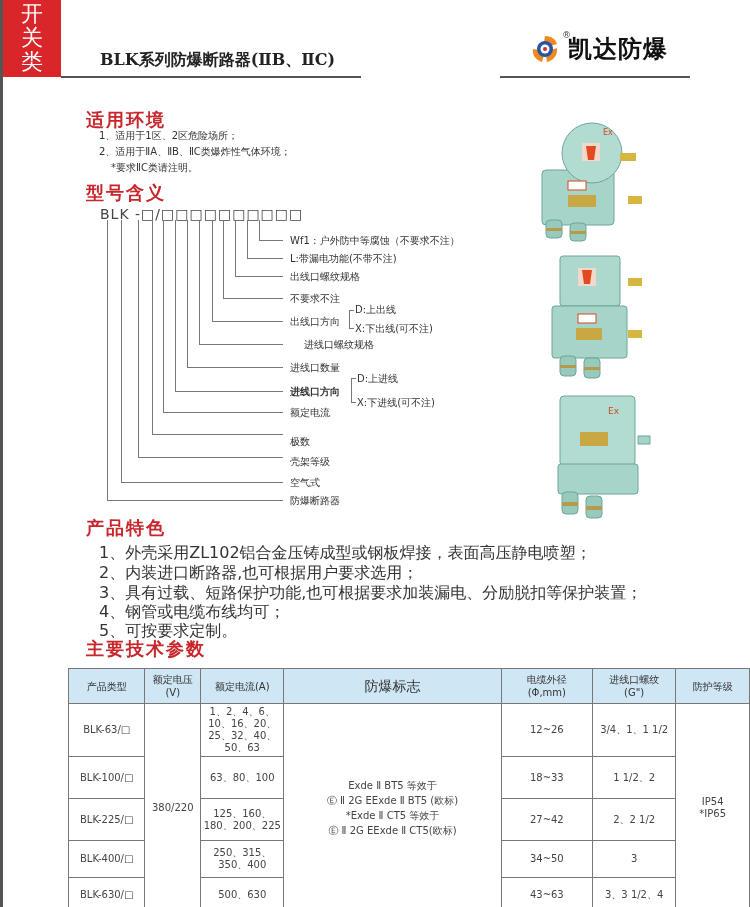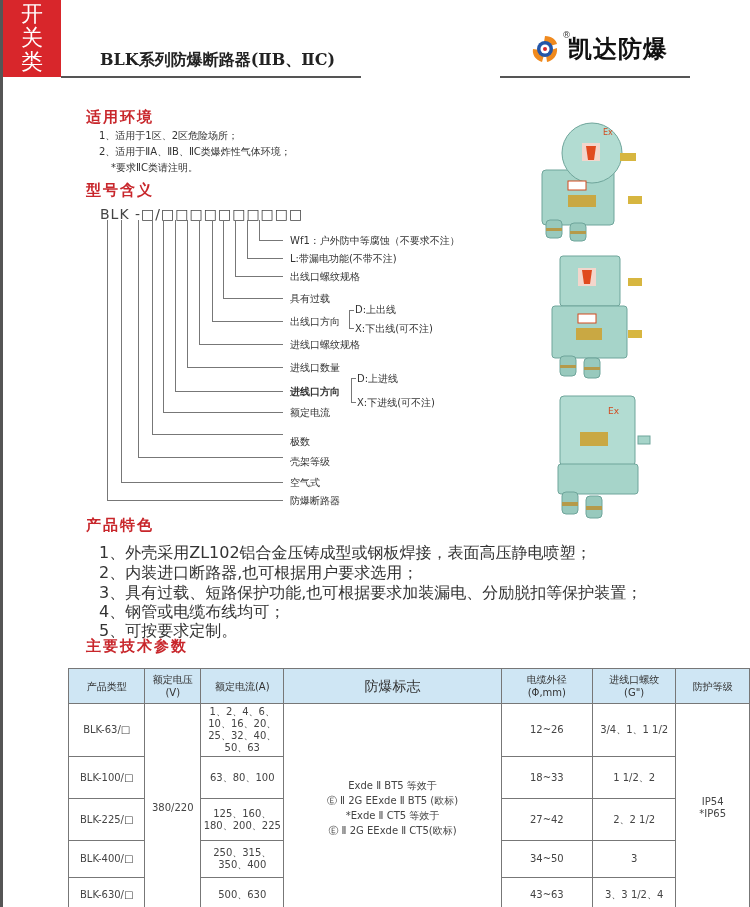--- a/index.html
+++ b/index.html
@@ -9,21 +9,21 @@
   .leftbar { left:0; top:0; width:3px; height:907px; background:#555; }
   .catblock { left:3px; top:0; width:58px; height:77px; background:#d8262b; color:#fff;
               font-size:22px; line-height:24px; text-align:center; padding-top:2px; box-sizing:border-box; }
   .catblock span { display:block; }
   .hdrline-left { left:61px; top:76px; width:300px; height:2px; background:#555; }
   .hdrline-right { left:500px; top:76px; width:190px; height:2px; background:#555; }
   .title { left:100px; top:50px; font-family:"DejaVu Serif", "Liberation Serif", serif; font-size:16px; font-weight:bold; color:#222; }
   .brand { left:530px; top:33px; display:flex; align-items:center; }
   .brand-name { font-size:24px; font-weight:bold; color:#111; margin-left:8px; letter-spacing:1px; }
   .reg { position:absolute; left:32px; top:-4px; font-size:9px; color:#444; }
-  .sec-title { color:#c8262b; font-size:15px; font-weight:bold; letter-spacing:2px; }
+  .sec-title { color:#c8262b; font-size:18px; font-weight:bold; letter-spacing:2px; }
   .para { font-size:10px; color:#333; line-height:16px; }
   .feat { font-size:16px; color:#333; }
   .code-line { left:100px; top:206px; font-size:14px; color:#444; letter-spacing:1px; }
   .lbl { font-size:10px; color:#333; white-space:nowrap; }
   .ln { background:#777; position:absolute; }
   table.spec { position:absolute; left:68px; top:668px; border-collapse:collapse; font-size:10px; color:#444; }
   table.spec th, table.spec td { border:1px solid #777; text-align:center; vertical-align:middle; padding:2px; }
   table.spec th { background:#cfe6f4; font-weight:normal; color:#333; height:30px; line-height:13px; }
   table.spec td { line-height:12px; }
 </style>
@@ -96,25 +96,25 @@
   <div class="ln" style="left:349px;top:310px;width:5px;height:1px;"></div>
   <div class="ln" style="left:349px;top:328px;width:5px;height:1px;"></div>
   <div class="ln" style="left:351px;top:378px;width:1px;height:24px;"></div>
   <div class="ln" style="left:351px;top:378px;width:5px;height:1px;"></div>
   <div class="ln" style="left:351px;top:402px;width:5px;height:1px;"></div>
 </div>
 
 <div class="abs lbl" style="left:290px;top:234px;">Wf1：户外防中等腐蚀（不要求不注）</div>
 <div class="abs lbl" style="left:290px;top:252px;">L:带漏电功能(不带不注)</div>
 <div class="abs lbl" style="left:290px;top:270px;">出线口螺纹规格</div>
-<div class="abs lbl" style="left:290px;top:292px;">具有过载</div>
+<div class="abs lbl" style="left:290px;top:292px;">不要求不注</div>
 <div class="abs lbl" style="left:290px;top:315px;">出线口方向</div>
 <div class="abs lbl" style="left:355px;top:303px;">D:上出线</div>
 <div class="abs lbl" style="left:355px;top:322px;">X:下出线(可不注)</div>
-<div class="abs lbl" style="left:290px;top:338px;">进线口螺纹规格</div>
+<div class="abs lbl" style="left:304px;top:338px;">进线口螺纹规格</div>
 <div class="abs lbl" style="left:290px;top:361px;">进线口数量</div>
 <div class="abs lbl" style="left:290px;top:385px;font-weight:bold;">进线口方向</div>
 <div class="abs lbl" style="left:357px;top:372px;">D:上进线</div>
 <div class="abs lbl" style="left:357px;top:396px;">X:下进线(可不注)</div>
 <div class="abs lbl" style="left:290px;top:406px;">额定电流</div>
 <div class="abs lbl" style="left:290px;top:435px;text-align:right;">极数</div>
 <div class="abs lbl" style="left:290px;top:455px;">壳架等级</div>
 <div class="abs lbl" style="left:290px;top:476px;">空气式</div>
 <div class="abs lbl" style="left:290px;top:494px;">防爆断路器</div>
 

